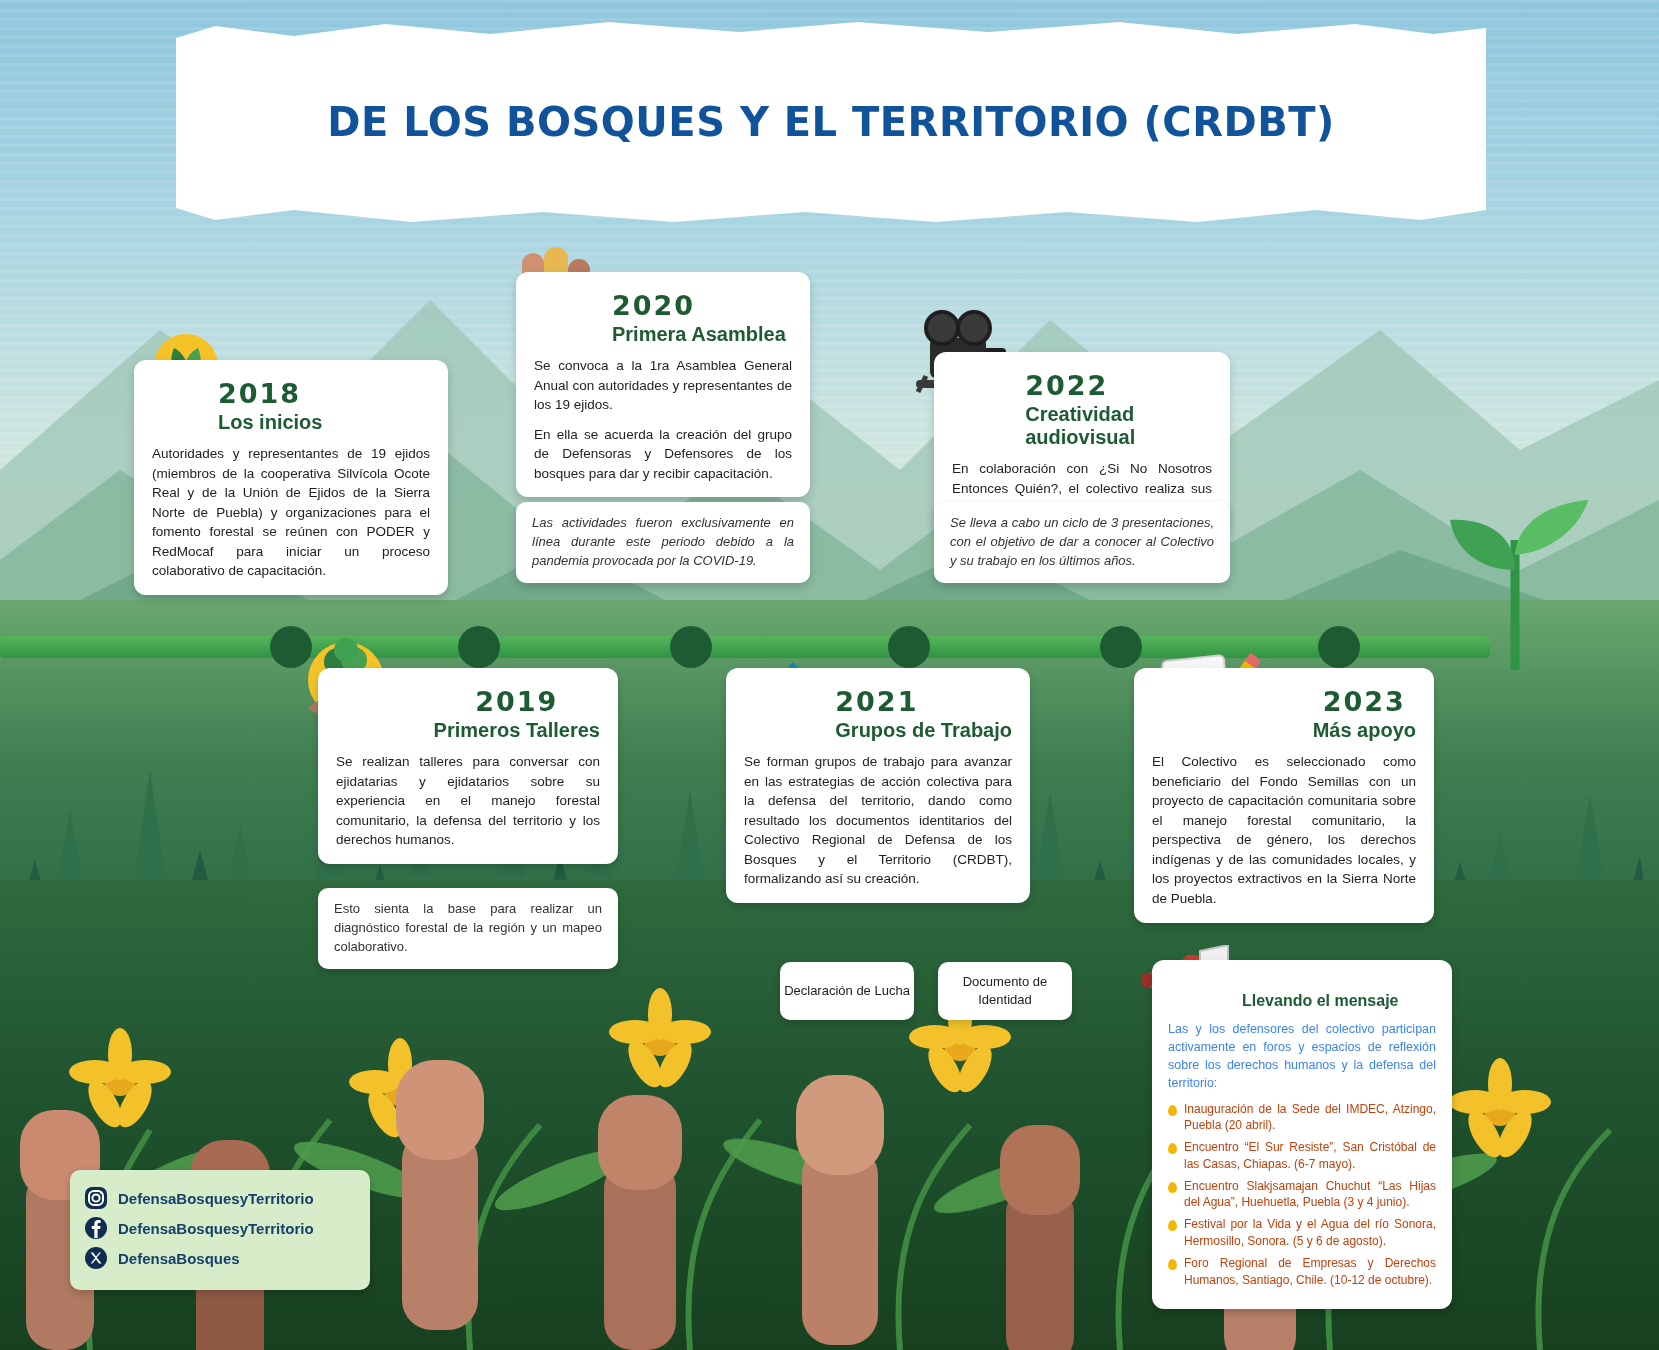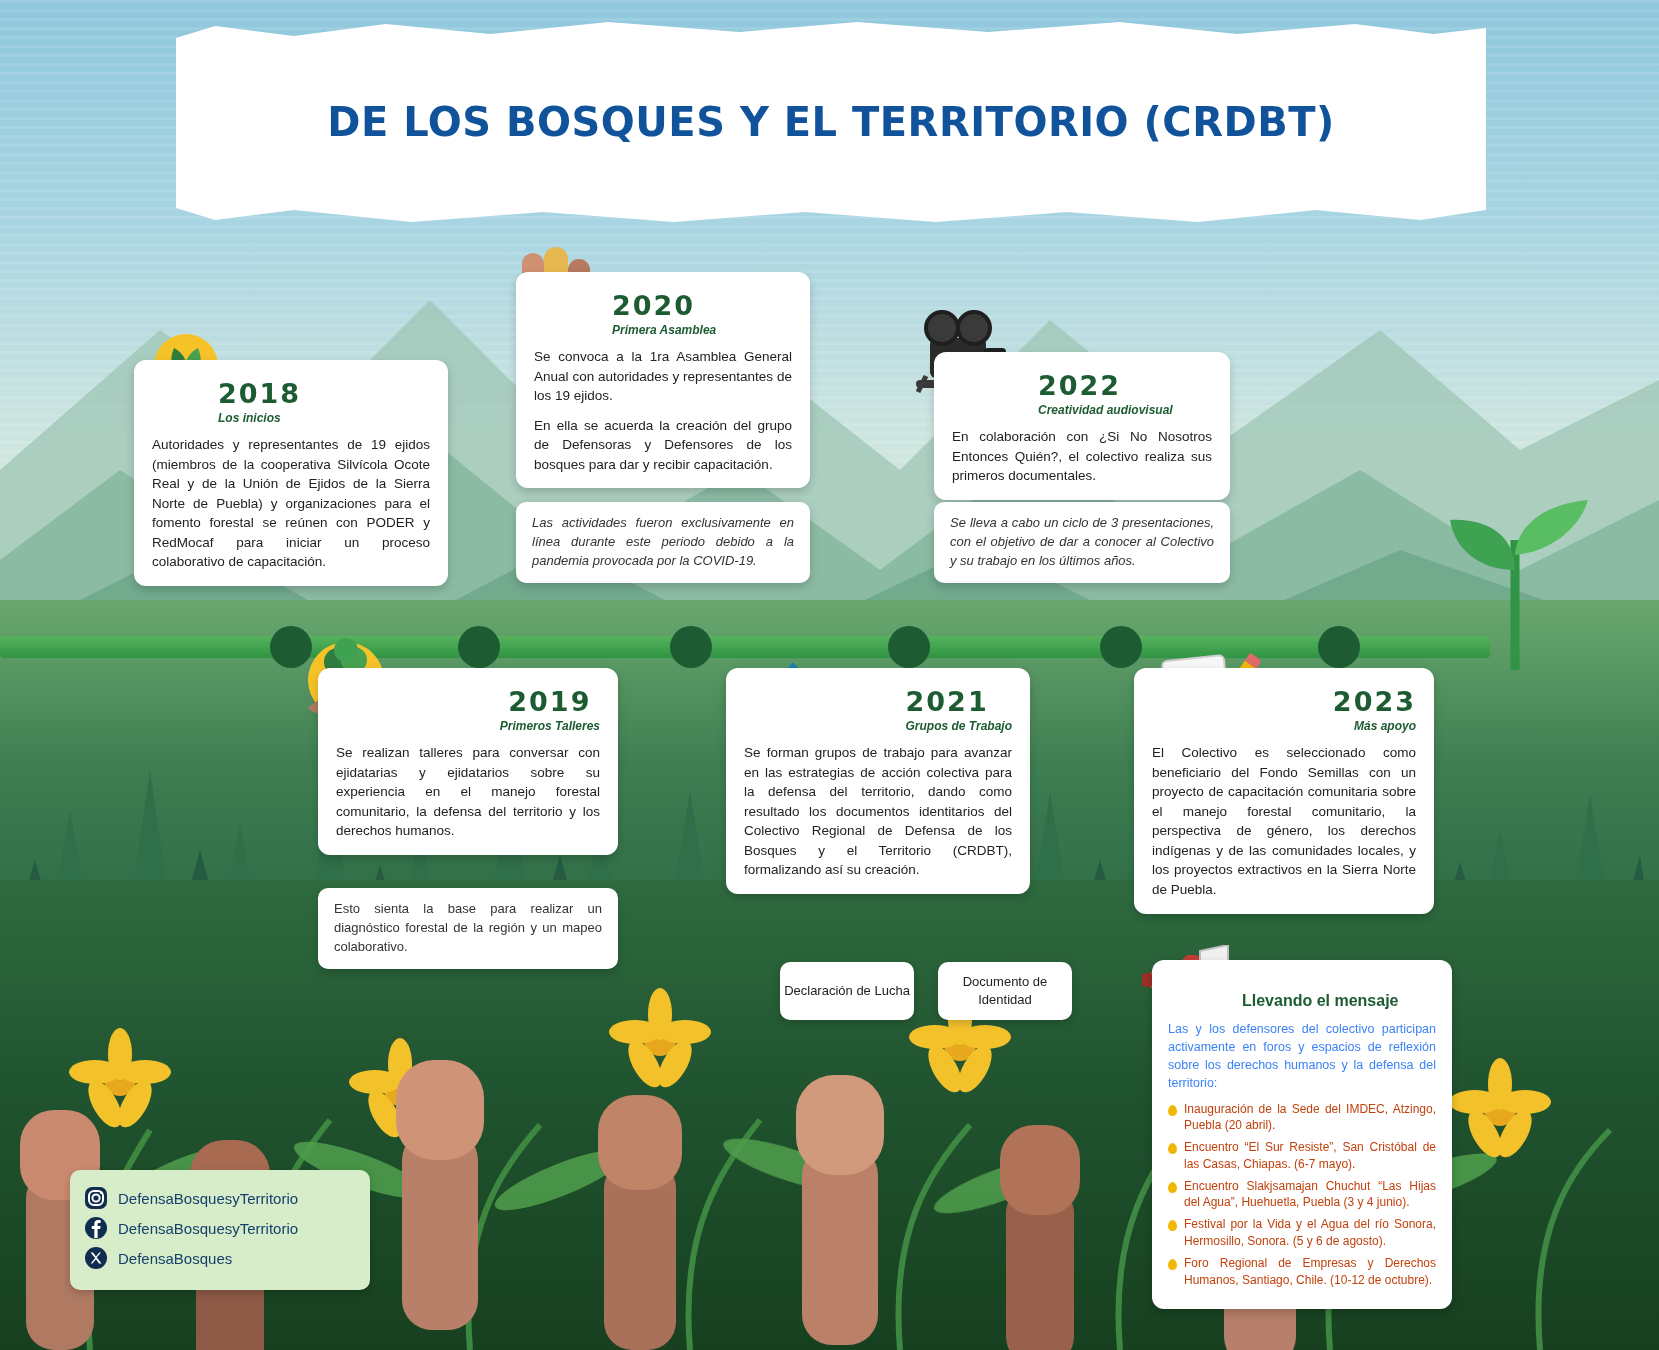--- a/index.html
+++ b/index.html
@@ -66,21 +66,21 @@
   .card{
     position:absolute; background:#fff; border-radius:12px;
     box-shadow: 0 4px 10px rgba(0,0,0,0.18);
     padding:14px 18px;
   }
   .card .year{
     font-family:"DejaVu Sans", sans-serif;
     font-size:27px; font-weight:700; color:#1d5c33; letter-spacing:2px;
   }
   .card .subtitle{
-    font-size:12px; font-weight:700; color:#1d5c33; margin-top:2px;font-style:italic;
+    font-size:20px; font-weight:700; color:#1d5c33; margin-top:2px;
   }
   .card p{
     font-size:13.5px; line-height:1.45; color:#222; margin:10px 0 0 0;
     text-align:justify;
   }
   .note{
     position:absolute; background:#fff; border-radius:10px;
     box-shadow:0 4px 10px rgba(0,0,0,0.18); padding:12px 16px;
     font-size:13px; font-style:italic; color:#333; line-height:1.45; text-align:justify;
   }
@@ -97,21 +97,21 @@
     display:flex; align-items:center; justify-content:center; padding:8px 2px;
   }
 
   
   .social{
     position:absolute; left:70px; top:1170px; width:300px; height:120px;
     background:#d7ecc9; border-radius:10px; padding:10px 14px;
     box-shadow:0 3px 8px rgba(0,0,0,0.2);
   }
   .social .row{ display:flex; align-items:center; gap:10px; margin:6px 0; }
-  .social .row span.lbl{ font-size:15px; font-weight:400; color:#14406b; }
+  .social .row span.lbl{ font-size:15px; font-weight:700; color:#14406b; }
   .sico{ width:24px; height:24px; border-radius:6px; display:inline-block; flex:0 0 auto; }
 
   .msg-card{
     position:absolute; left:1152px; top:960px; width:300px;
     background:#fff; border-radius:12px; box-shadow:0 4px 10px rgba(0,0,0,0.2);
     padding:14px 16px 16px 16px;
   }
   .msg-card .subtitle{ font-size:16px; font-weight:700; color:#1d5c33; }
   .msg-card p{ font-size:12.5px; line-height:1.45; margin:10px 0 0 0; text-align:justify; color:#3b82f6;}
   .bullets{ margin:8px 0 0 0; padding:0; list-style:none; }
@@ -401,21 +401,21 @@
   </g>
   <g transform="rotate(35 80 40)">
     <rect x="72" y="8" width="14" height="66" fill="#f2b705"></rect>
     <path d="M72,74 L86,74 L79,90 Z" fill="#e6c9a0"></path>
     <path d="M76,85 L82,85 L79,90 Z" fill="#333"></path>
     <rect x="72" y="0" width="14" height="10" fill="#e06a6a"></rect>
   </g>
 </svg>
 <div class="card" style="left:1134px; top:668px; width:300px;">
   <div class="head-row" style="justify-content:flex-end">
-    <div class="head-txt" style="text-align:right">
+    <div class="head-txt" style="text-align:center">
       <div class="year">2023</div>
       <div class="subtitle">Más apoyo</div>
     </div>
   </div>
   <p>El Colectivo es seleccionado como beneficiario del Fondo Semillas con un proyecto de capacitación comunitaria sobre el manejo forestal comunitario, la perspectiva de género, los derechos indígenas y de las comunidades locales, y los proyectos extractivos en la Sierra Norte de Puebla.</p>
 </div>
 
 <svg class="icon-badge" style="left:1140px;top:945px;width:96px;height:72px" viewBox="0 0 96 72">
   <path d="M10,28 L44,14 L44,56 L10,42 Z" fill="#e0483f"></path>
   <rect x="44" y="10" width="16" height="50" rx="5" fill="#c93b33"></rect>

